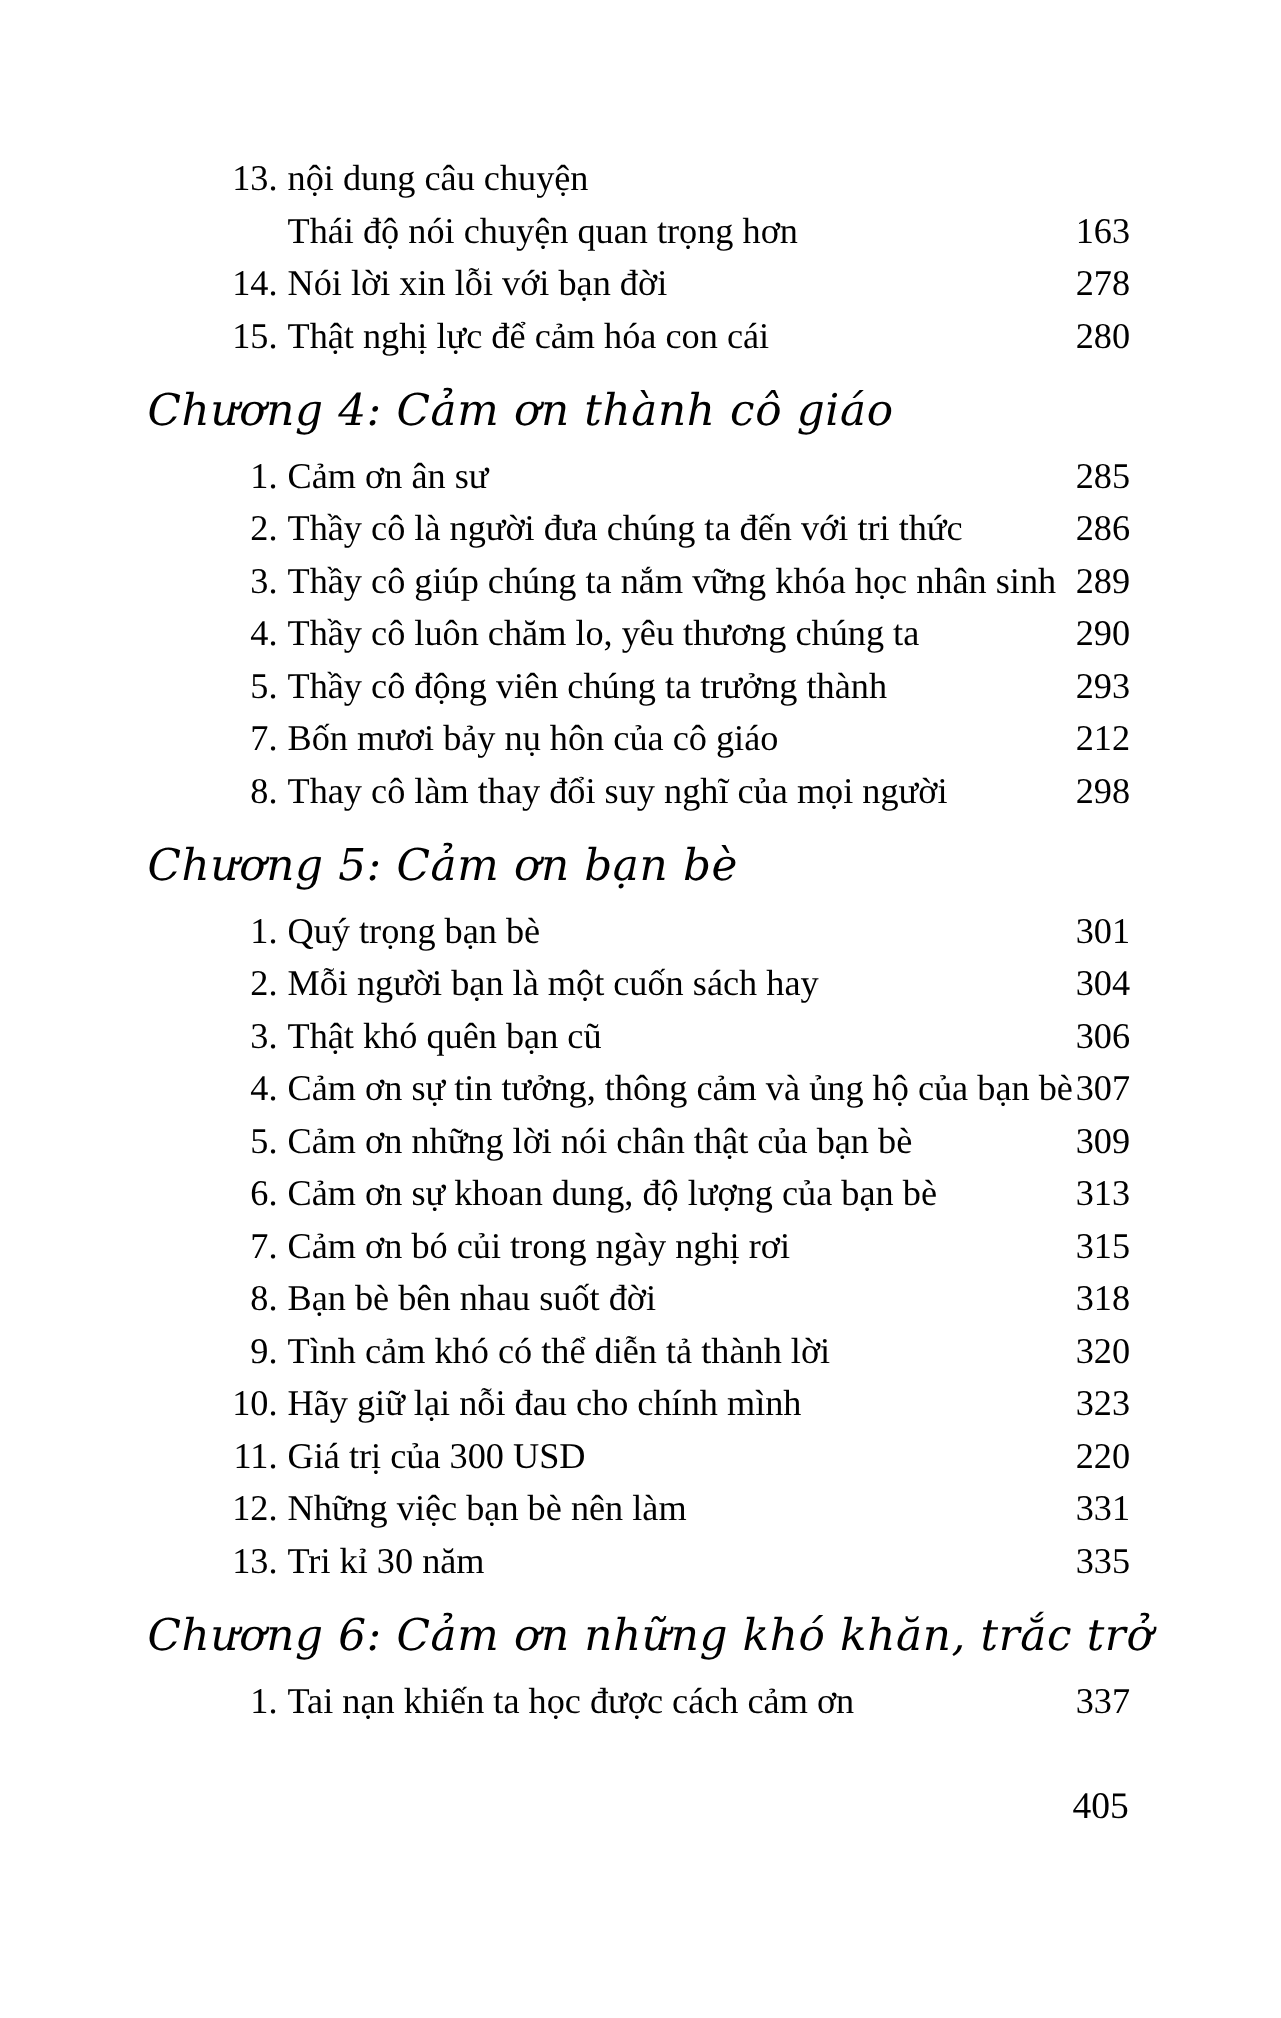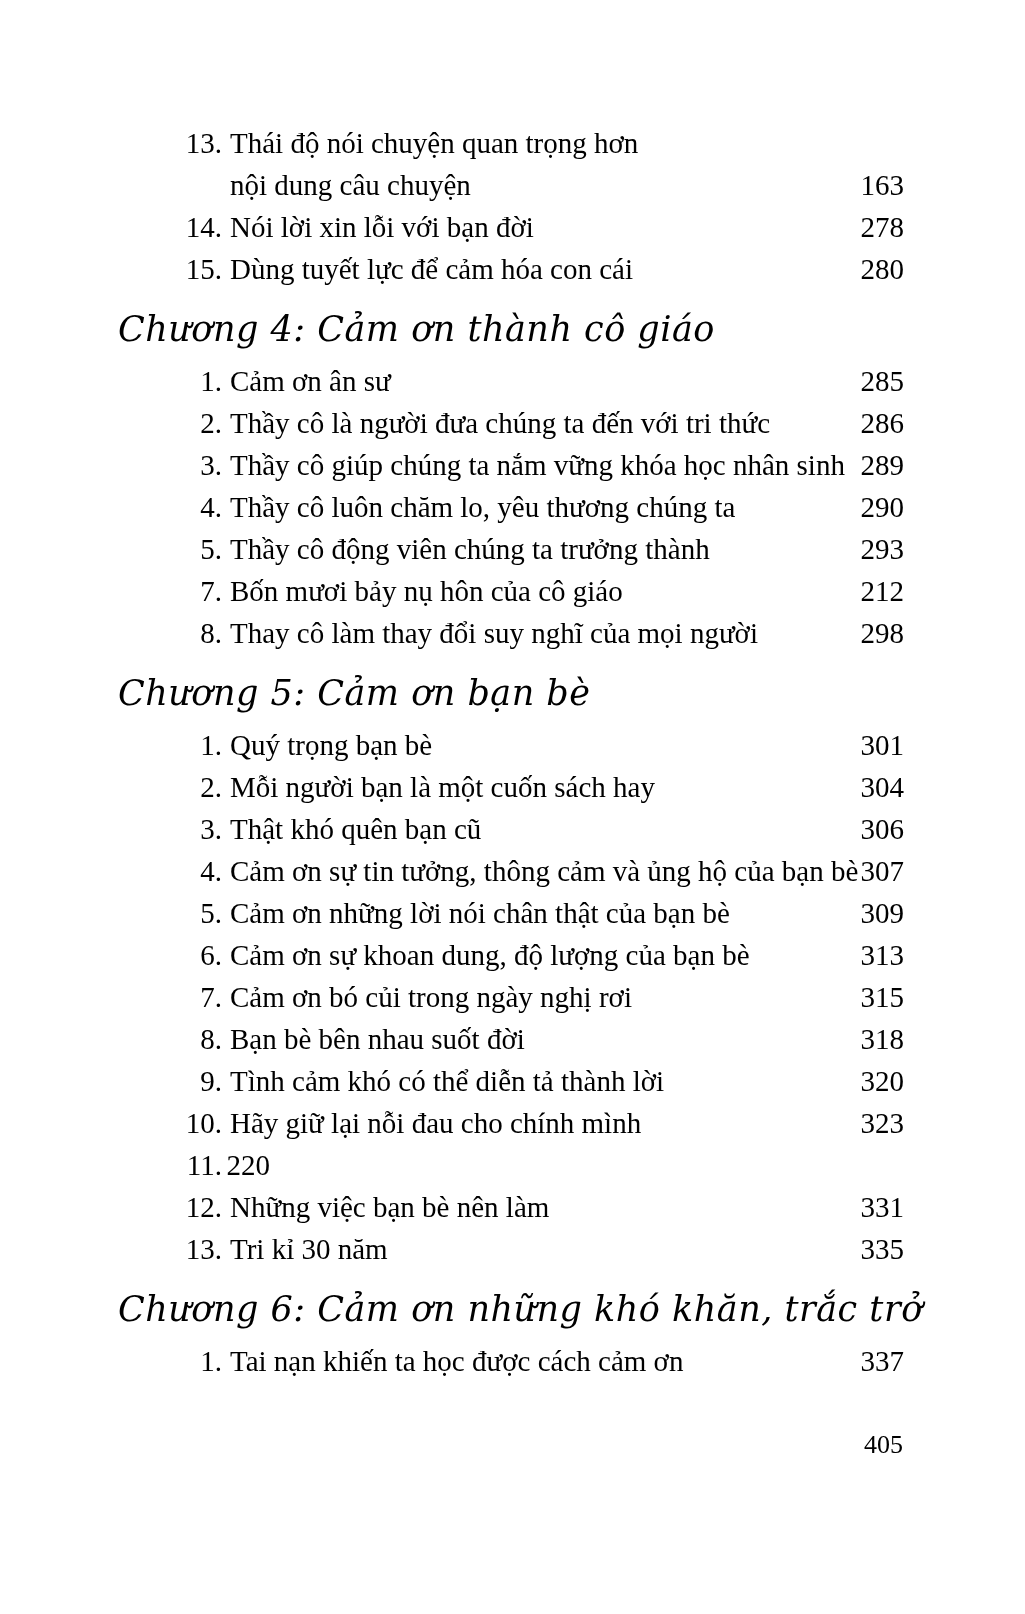--- a/index.html
+++ b/index.html
@@ -56,50 +56,50 @@
     flex: 0 0 auto;
     align-self: flex-end;
     text-align: right;
     min-width: 48px;
     white-space: nowrap;
   }
   .footer-page-number {
     position: absolute;
     top: 1428px;
     right: 122px;
-    font-size: 26px;
+    font-size: 30px;
     line-height: 34px;
     text-align: right;
   }
 </style>
 </head>
 <body>
 
 <div class="page">
   <div class="content">
     <div class="toc-list" id="intro-list">
         <div class="toc-item">
           <span class="toc-num">13.</span>
           <div class="toc-titles">
+            <div class="toc-line">nội dung câu chuyện</div>
             <div class="toc-line">Thái độ nói chuyện quan trọng hơn</div>
-            <div class="toc-line">nội dung câu chuyện</div>
           </div>
           <span class="toc-page">163</span>
         </div>
         <div class="toc-item">
           <span class="toc-num">14.</span>
           <div class="toc-titles">
             <div class="toc-line">Nói lời xin lỗi với bạn đời</div>
           </div>
           <span class="toc-page">278</span>
         </div>
         <div class="toc-item">
           <span class="toc-num">15.</span>
           <div class="toc-titles">
-            <div class="toc-line">Dùng tuyết lực để cảm hóa con cái</div>
+            <div class="toc-line">Thật nghị lực để cảm hóa con cái</div>
           </div>
           <span class="toc-page">280</span>
         </div>
       </div>
     <div id="chapters">
         <div>
           <div class="chapter-heading">Chương 4: Cảm ơn thành cô giáo</div>
           <div class="toc-list">
             <div class="toc-item">
               <span class="toc-num">1.</span>
@@ -220,20 +220,23 @@
             </div>
             <div class="toc-item">
               <span class="toc-num">10.</span>
               <div class="toc-titles">
                 <div class="toc-line">Hãy giữ lại nỗi đau cho chính mình</div>
               </div>
               <span class="toc-page">323</span>
             </div>
             <div class="toc-item">
               <span class="toc-num">11.</span>
+              <div class="toc-titles">
+                <div class="toc-line">Giá trị của 300 USD</div>
+              </div>
               <span class="toc-page">220</span>
             </div>
             <div class="toc-item">
               <span class="toc-num">12.</span>
               <div class="toc-titles">
                 <div class="toc-line">Những việc bạn bè nên làm</div>
               </div>
               <span class="toc-page">331</span>
             </div>
             <div class="toc-item">

